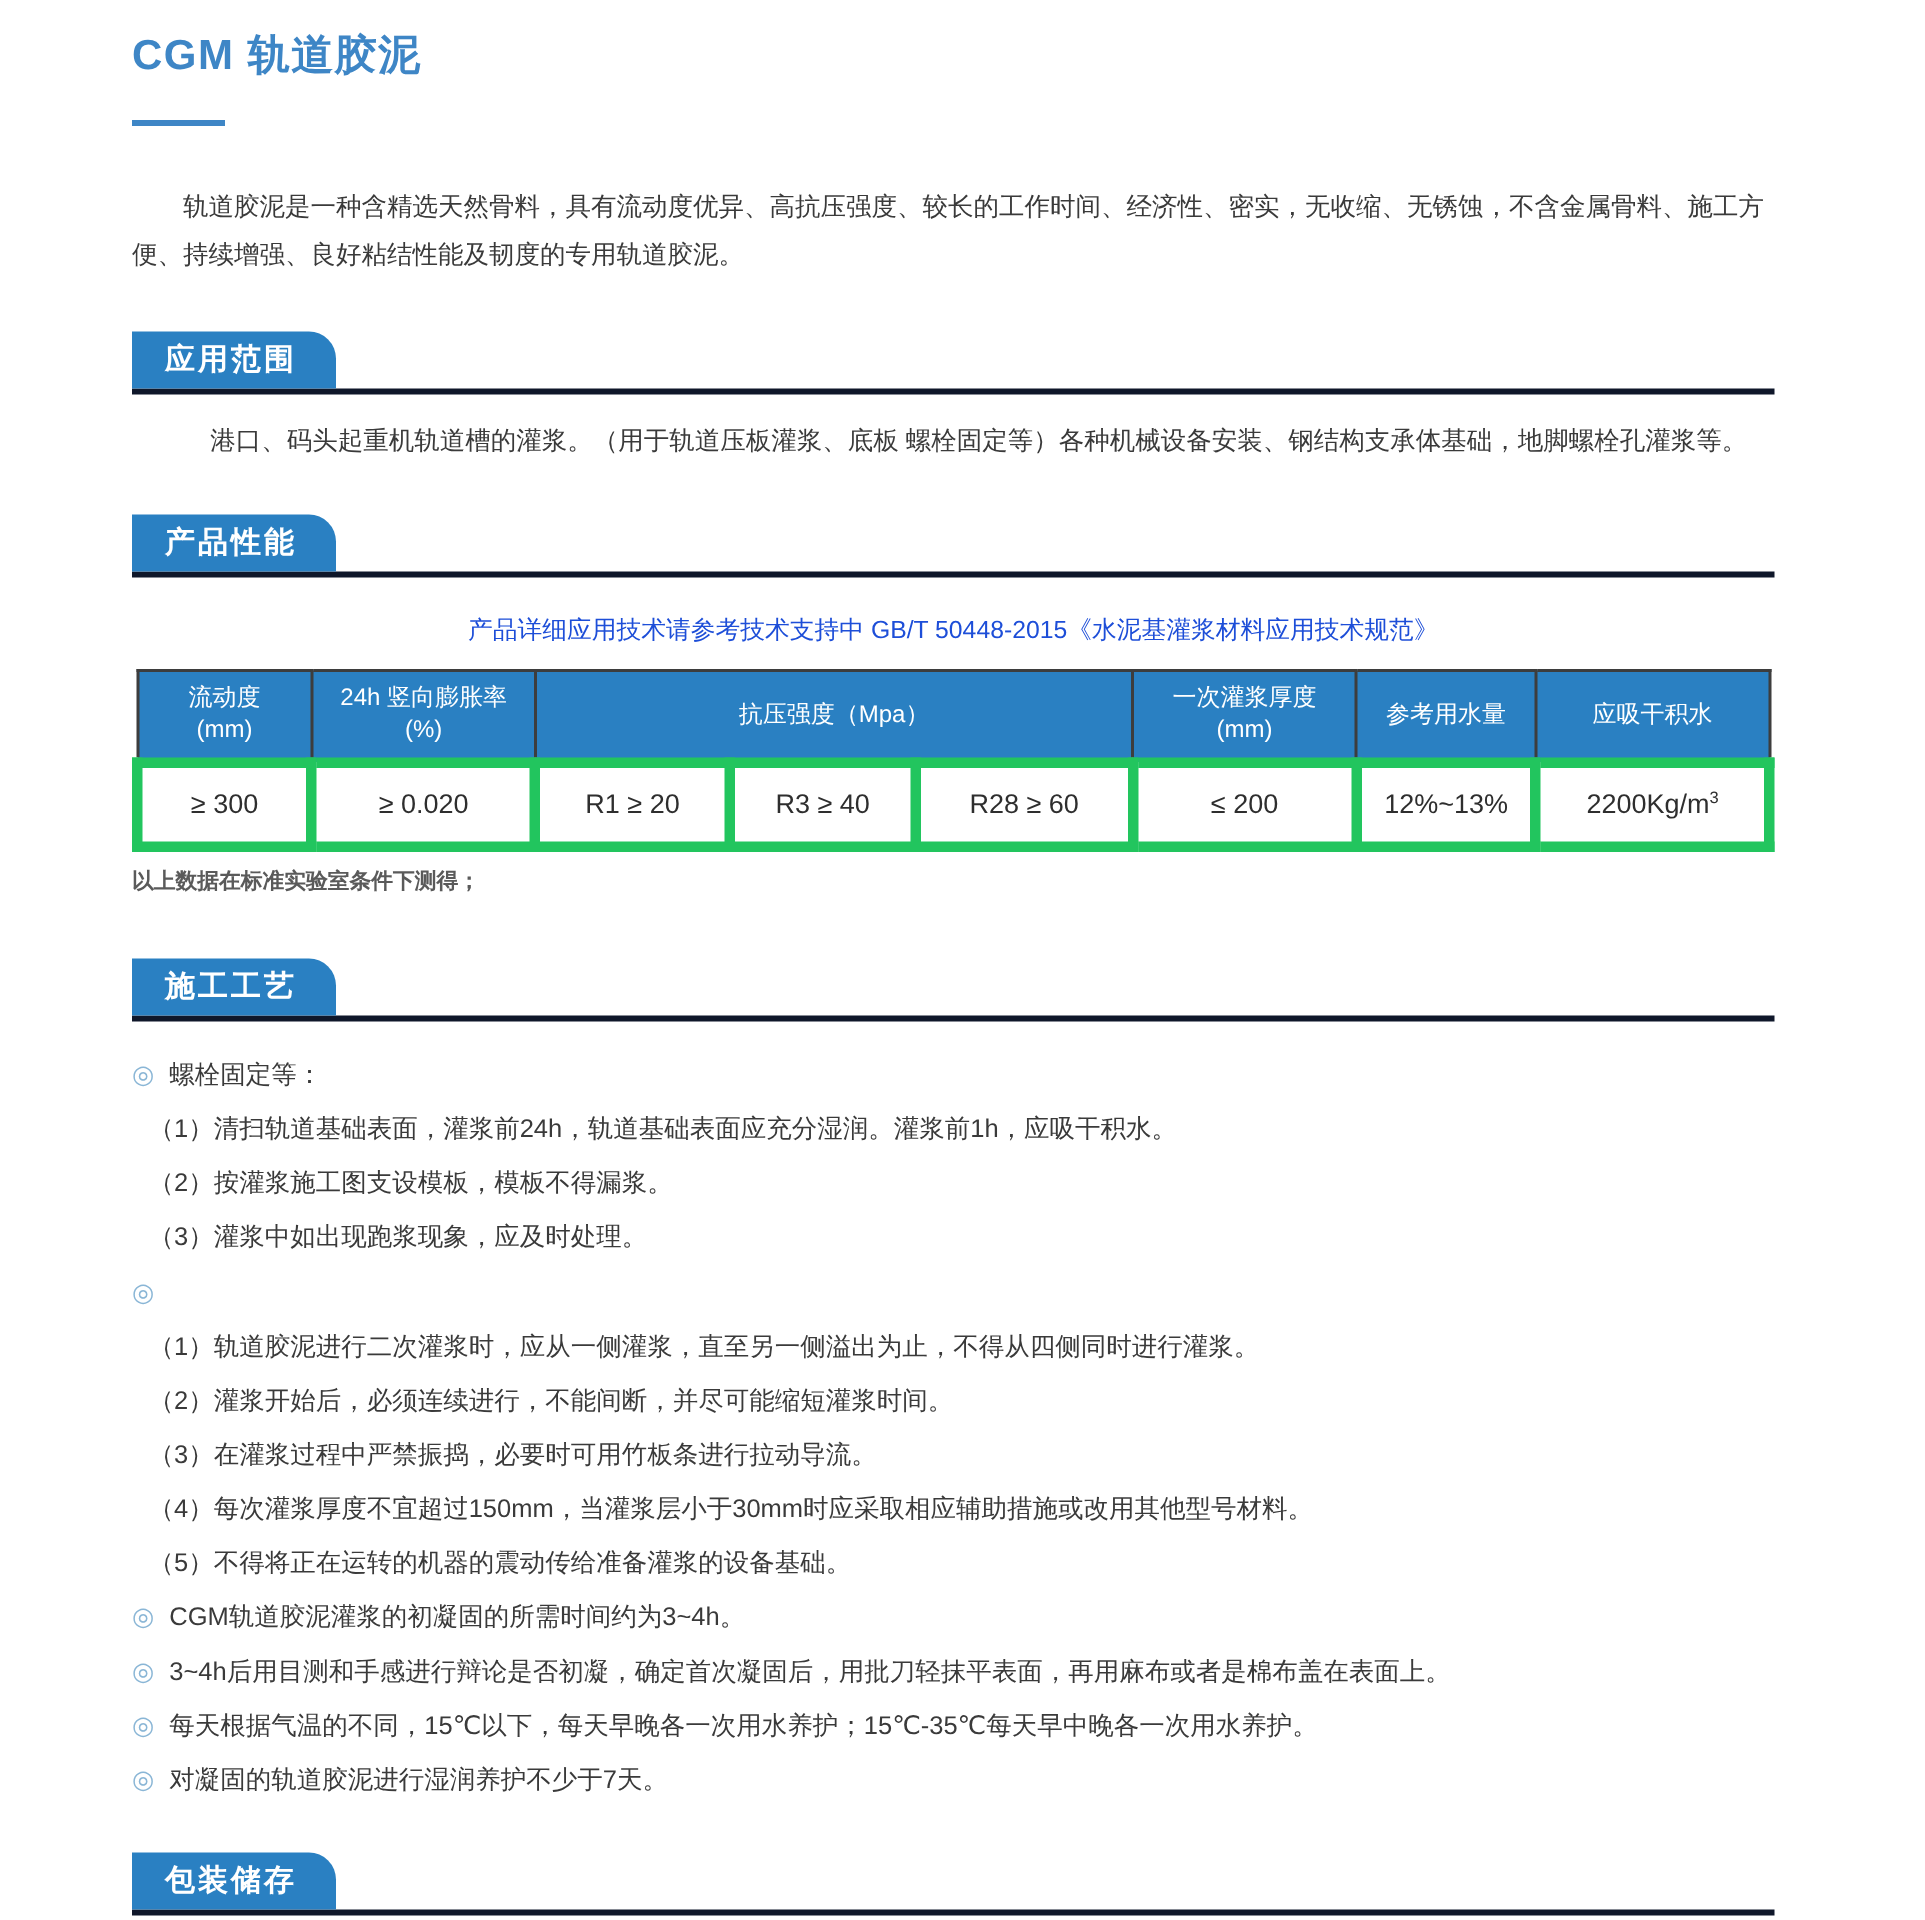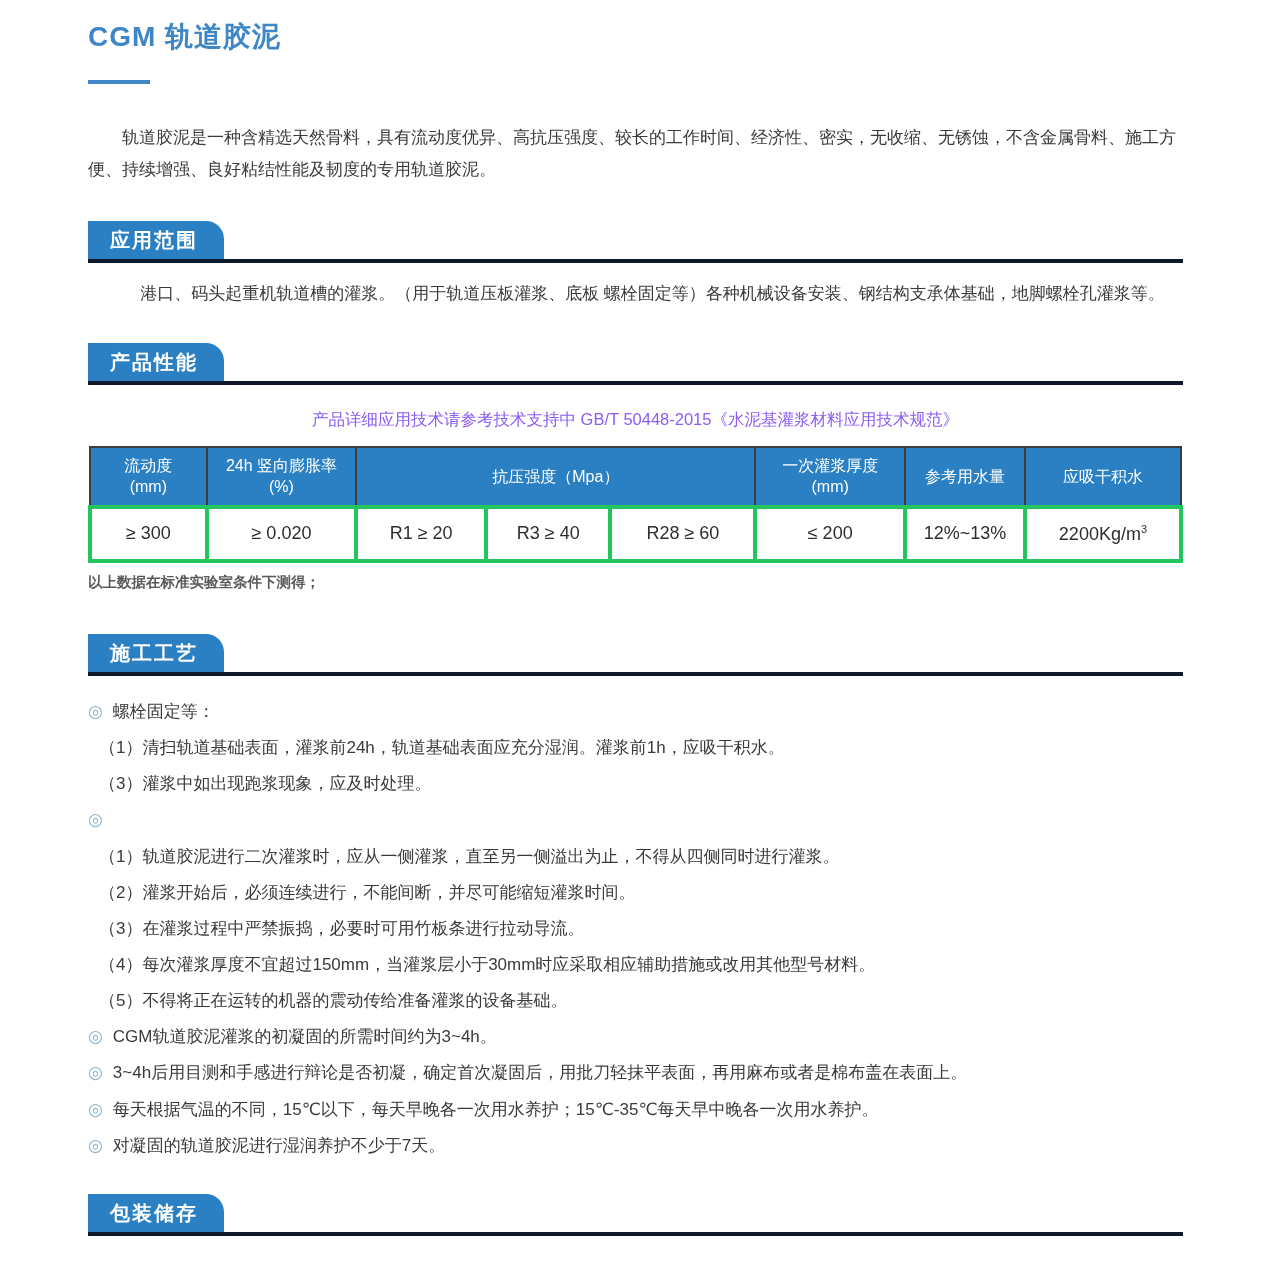--- a/index.html
+++ b/index.html
@@ -33,30 +33,30 @@
     padding:9px 26px 9px 22px; letter-spacing:2px;
     border-radius:0 18px 0 0;
   }
 
   
   .sec-application { margin-top:34px; }
   .application-body { margin-top:17px; font-size:17px; line-height:1.6; text-indent:2em; color:#3a3a3a;text-align:center; }
 
   
   .sec-performance { margin-top:36px; }
-  .perf-note { margin-top:24px; text-align:center; font-size:16.5px; color:#8b5cf6; }
+  .perf-note { margin-top:24px; text-align:center; font-size:16.5px; color:#1d4ed8; }
   table.spec { width:100%; border-collapse:collapse; margin-top:15px; table-layout:fixed; }
   table.spec th {
     background:#2a80c2; color:#ffffff; font-weight:normal;
     font-size:16px; line-height:1.35; padding:7px 3px;
     border:2px solid #3d3d3d; white-space:pre-line; text-align:center;
   }
   table.spec td {
     font-size:18px; color:#2e2e2e; text-align:center;
-    padding:14px 3px; border:4px solid #22c55e; background:#ffffff;
+    padding:14px 3px; border:7px solid #22c55e; background:#ffffff;
   }
   table.spec td sup { font-size:11px; }
   .table-footnote { margin-top:10px; font-size:14.5px; color:#5a5a5a;font-weight:bold; }
 
   
   .sec-process { margin-top:42px; }
   .proc-list { margin-top:24px; }
   .list-item { display:flex; align-items:flex-start; font-size:17px; line-height:1.45; color:#3a3a3a; margin-bottom:11.5px; }
   .list-item .ring {
     color:#8ab6d6; font-size:17px; line-height:1.45;
@@ -135,20 +135,23 @@
     </div>
     <div class="proc-list">
       <div class="list-item bullet">
           <span class="ring">◎</span>
           <span>螺栓固定等：</span>
         </div>
       <div class="list-item numbered">
           <span>（1）清扫轨道基础表面，灌浆前24h，轨道基础表面应充分湿润。灌浆前1h，应吸干积水。</span>
         </div>
       <div class="list-item numbered">
+          <span>（2）按灌浆施工图支设模板，模板不得漏浆。</span>
+        </div>
+      <div class="list-item numbered">
           <span>（3）灌浆中如出现跑浆现象，应及时处理。</span>
         </div>
       <div class="list-item bullet">
           <span class="ring">◎</span>
         </div>
       <div class="list-item numbered">
           <span>（1）轨道胶泥进行二次灌浆时，应从一侧灌浆，直至另一侧溢出为止，不得从四侧同时进行灌浆。</span>
         </div>
       <div class="list-item numbered">
           <span>（2）灌浆开始后，必须连续进行，不能间断，并尽可能缩短灌浆时间。</span>

